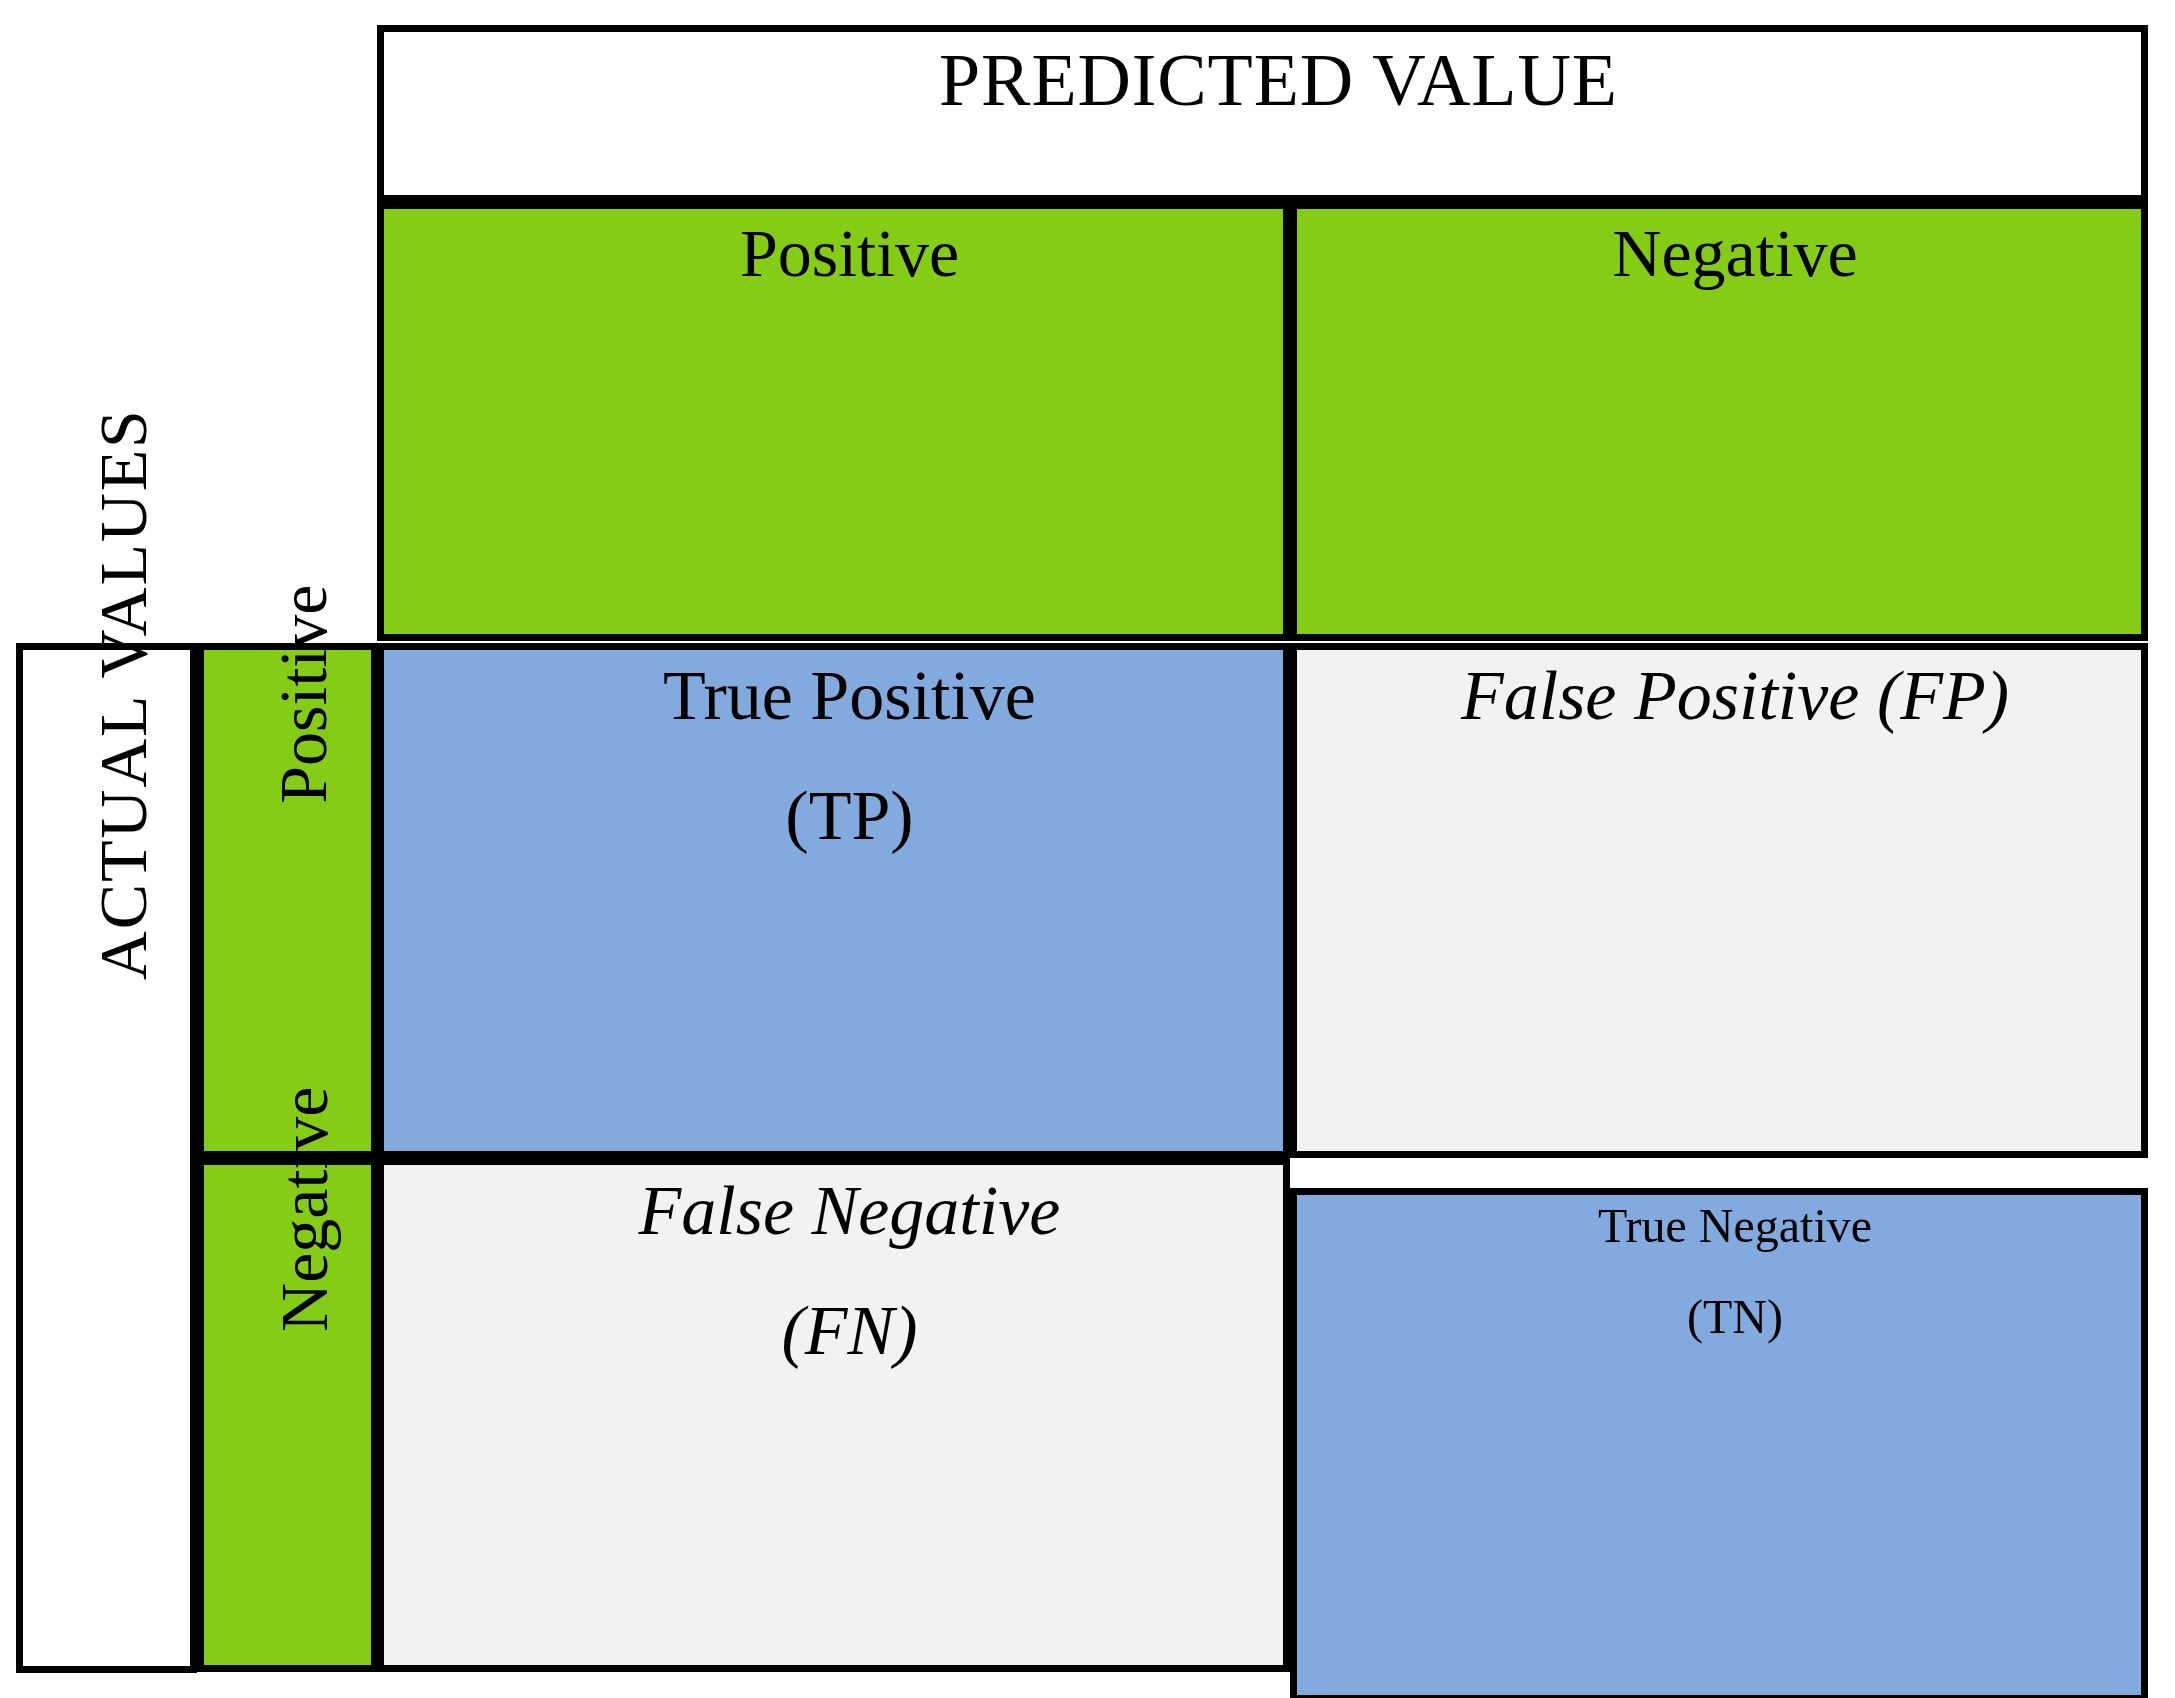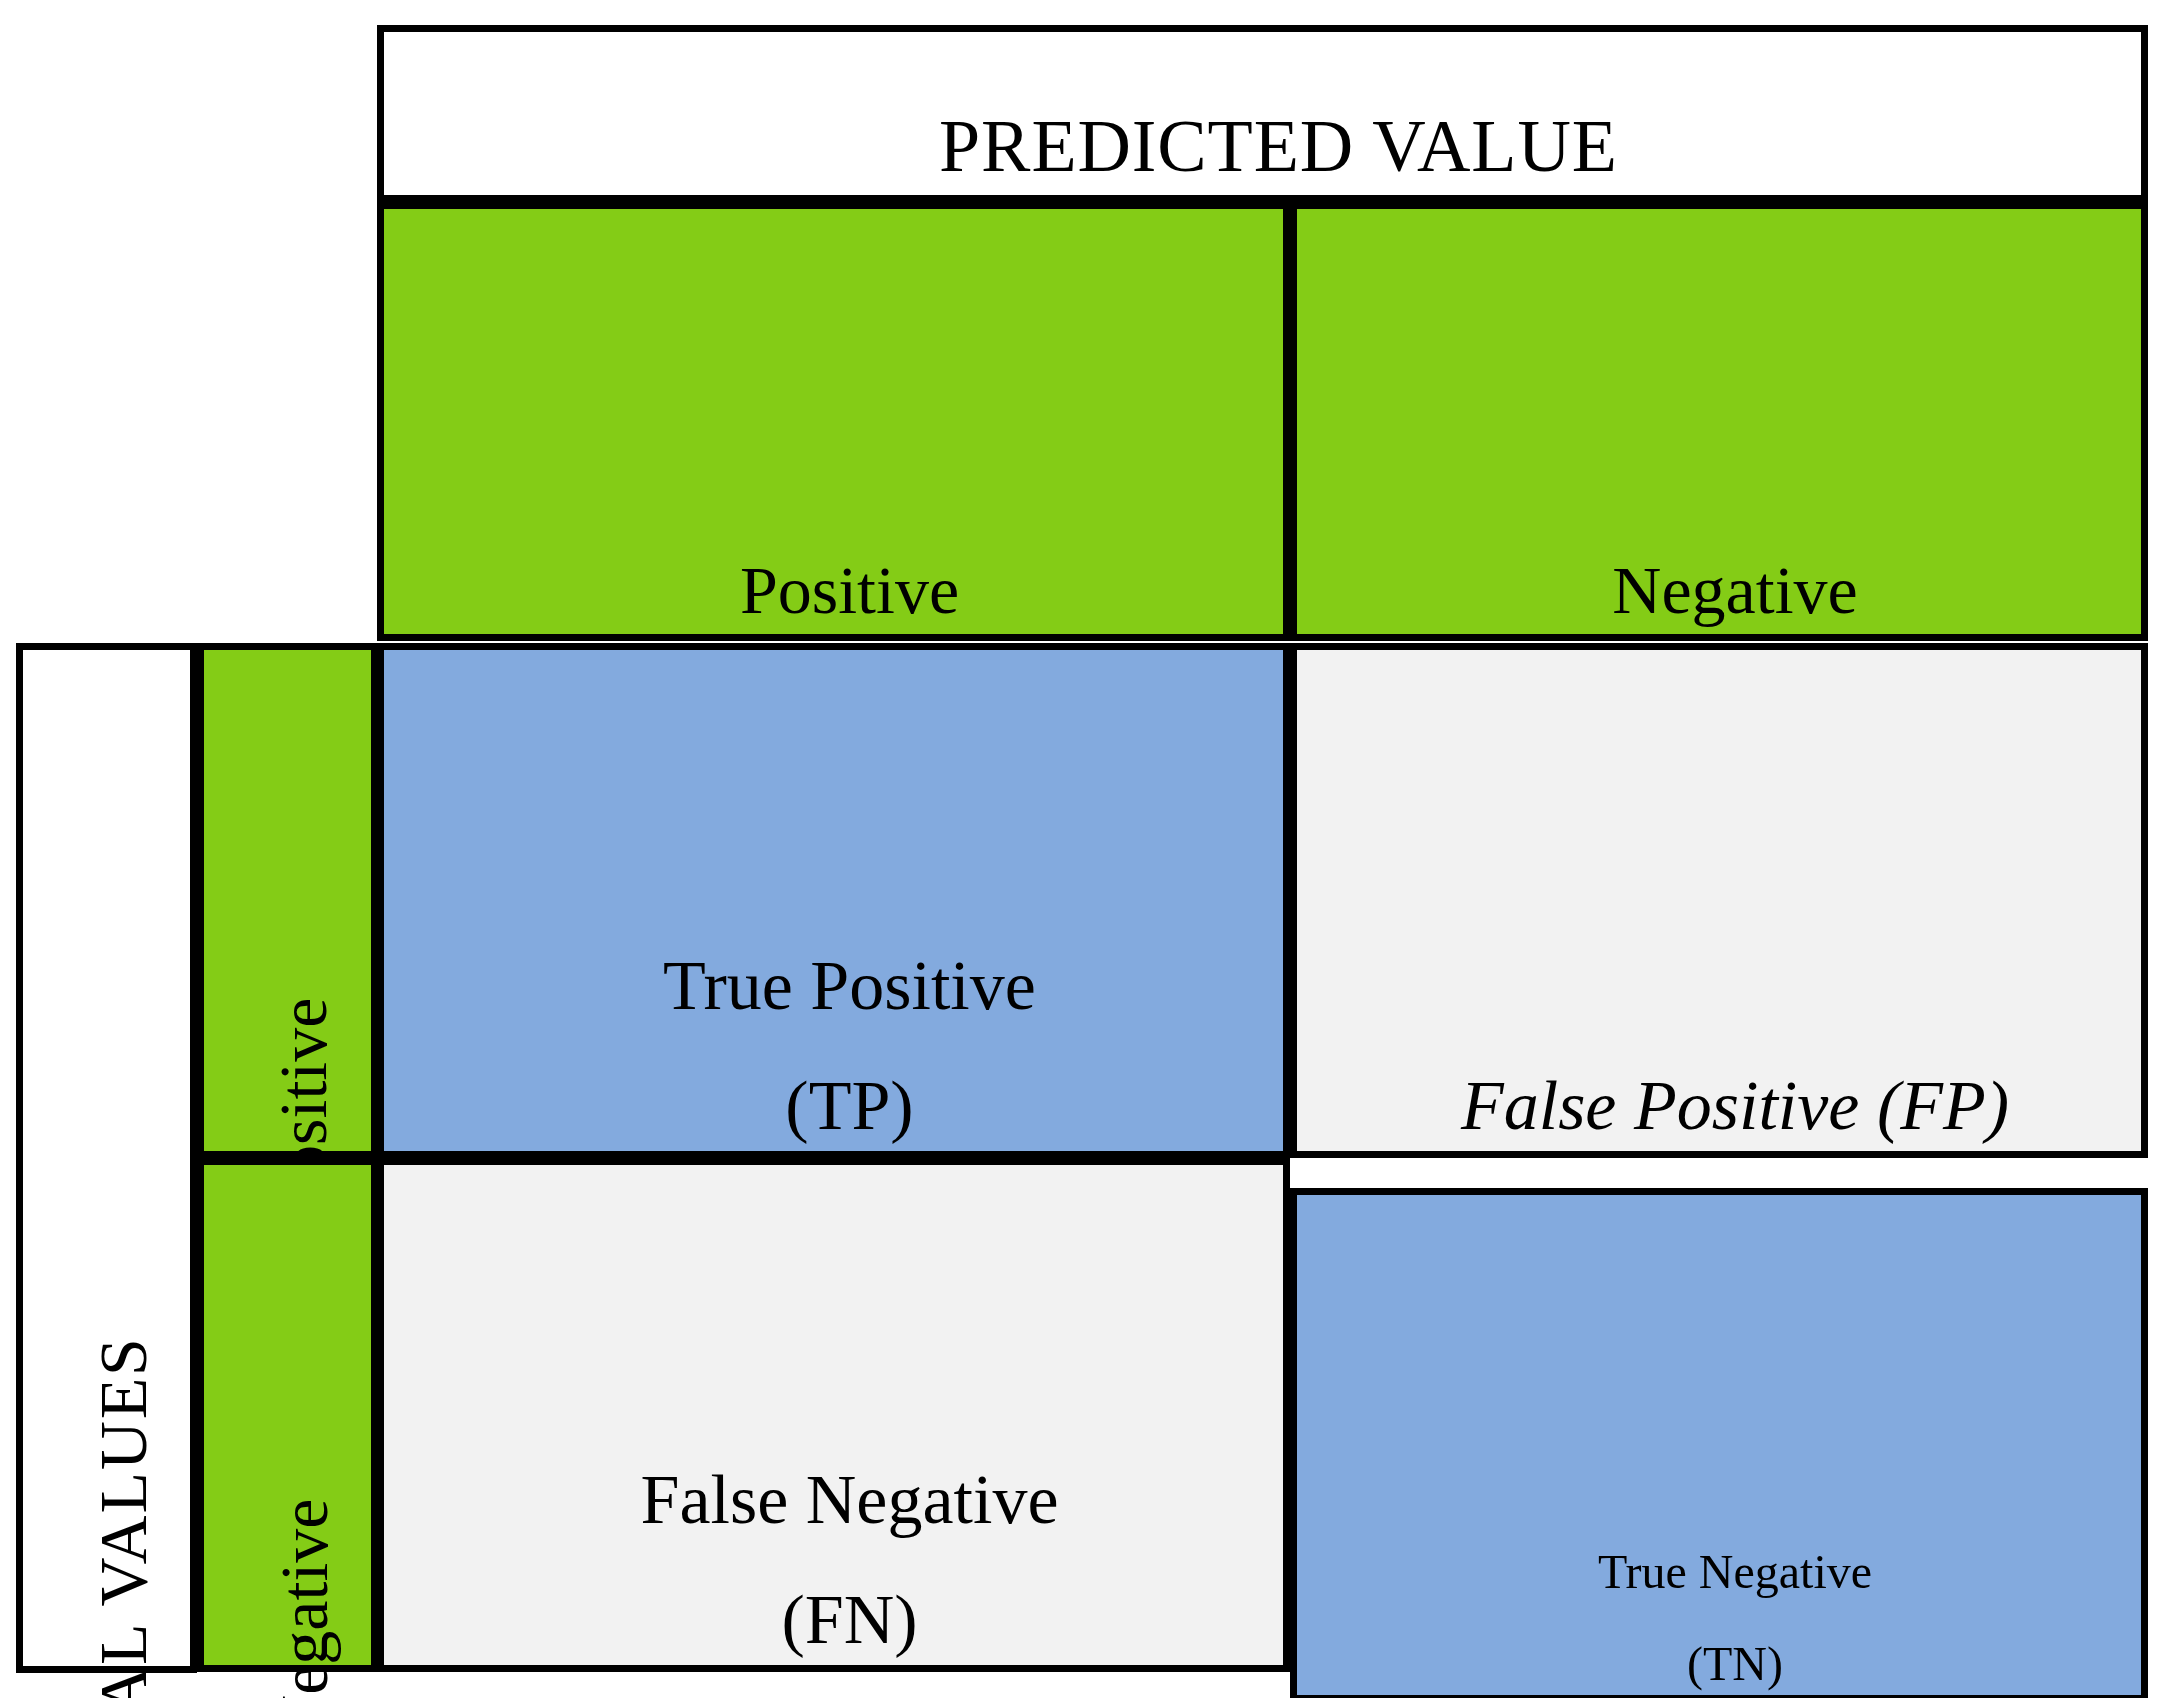--- a/index.html
+++ b/index.html
@@ -19,21 +19,21 @@
     position: relative;
     width: 2175px;
     height: 1699px;
   }
 
   
   .cell {
     position: absolute;
     box-sizing: border-box;
     display: flex;
-    align-items: flex-end;
+    align-items: flex-start;
     justify-content: center;
     text-align: center;
     line-height: 1.30;
     border: 7px solid #000000;
     background: #ffffff;
     padding-left: 32px;
   }
 
   .cell .txt { display: block; }
 
@@ -119,20 +119,21 @@
     height: 515px;
     font-size: 70px;
     font-style: italic;
   }
   #cell-fn {
     left: 377px;
     top: 1158px;
     width: 913px;
     height: 514px;
     font-size: 70px;
+    font-style: italic;
   }
   #cell-tn {
     left: 1290px;
     top: 1188px;
     width: 858px;
     height: 514px;
     font-size: 48px;
   }
 
   .two-line .l1 { display: block; }

